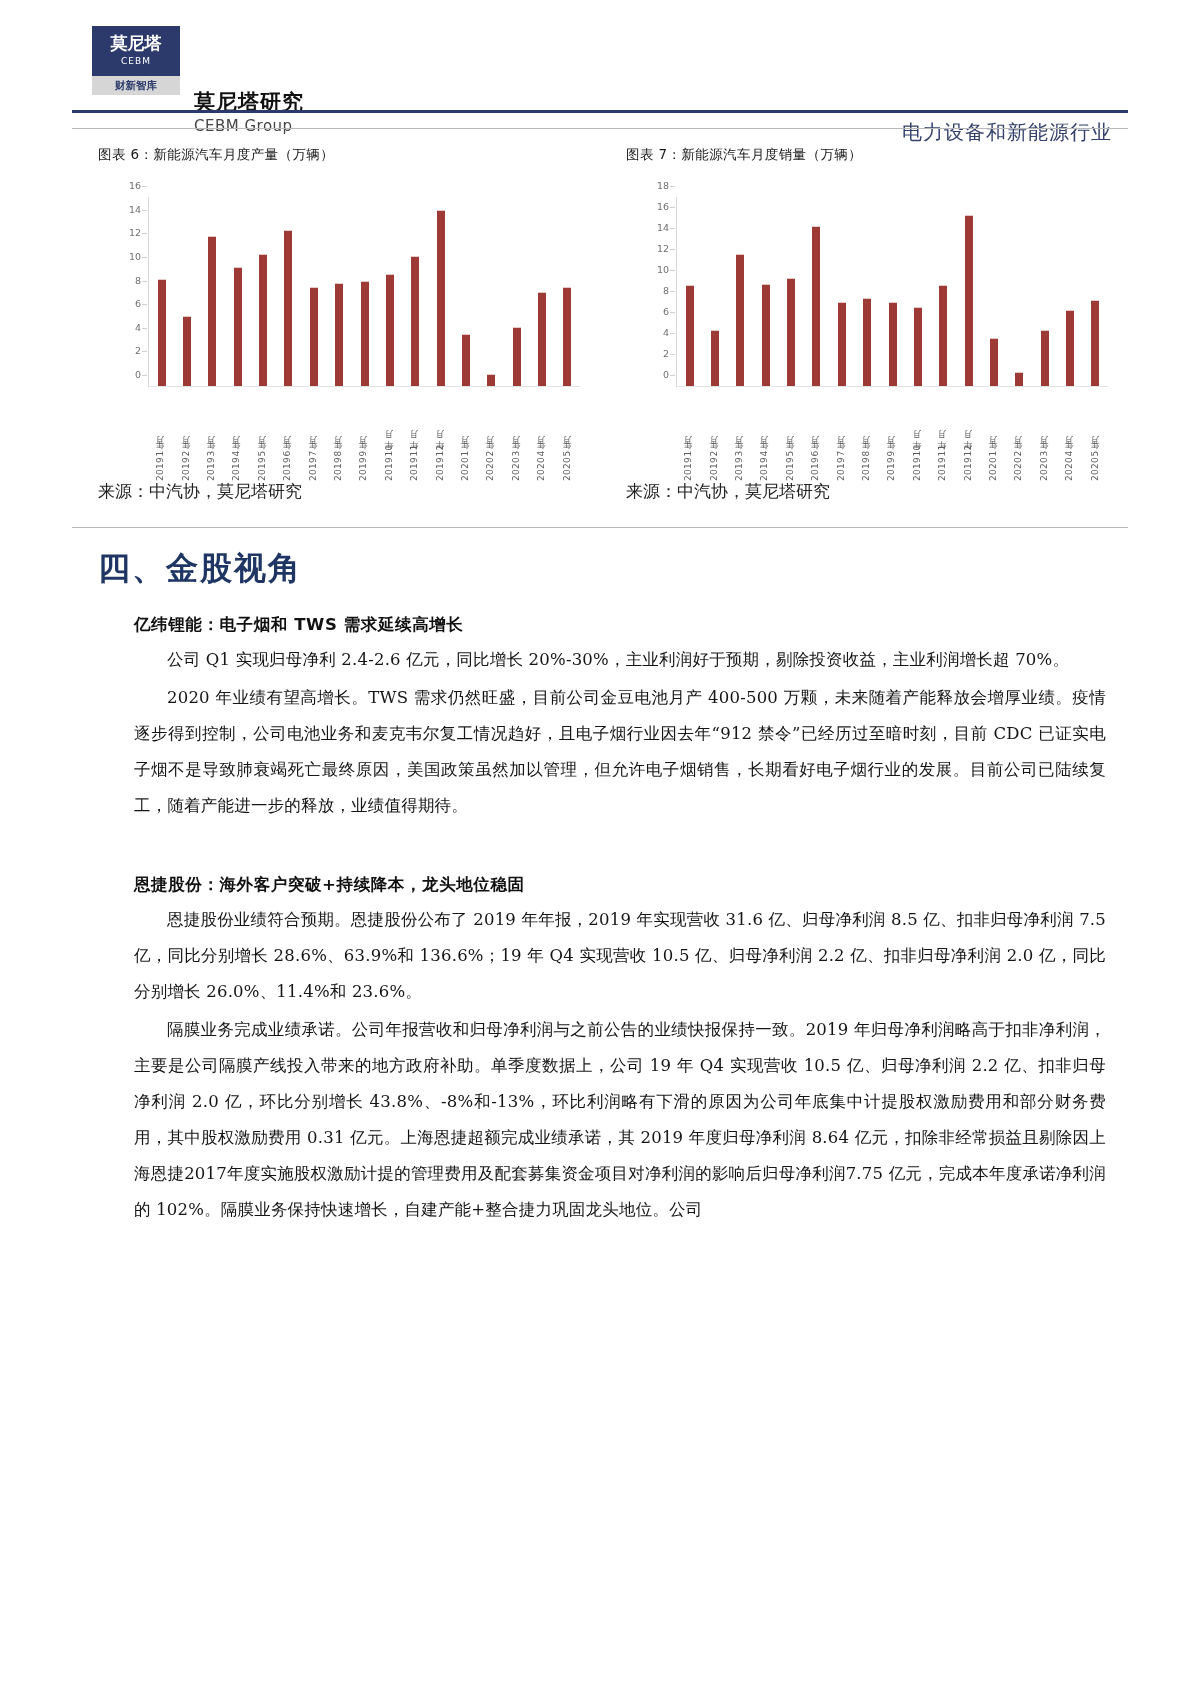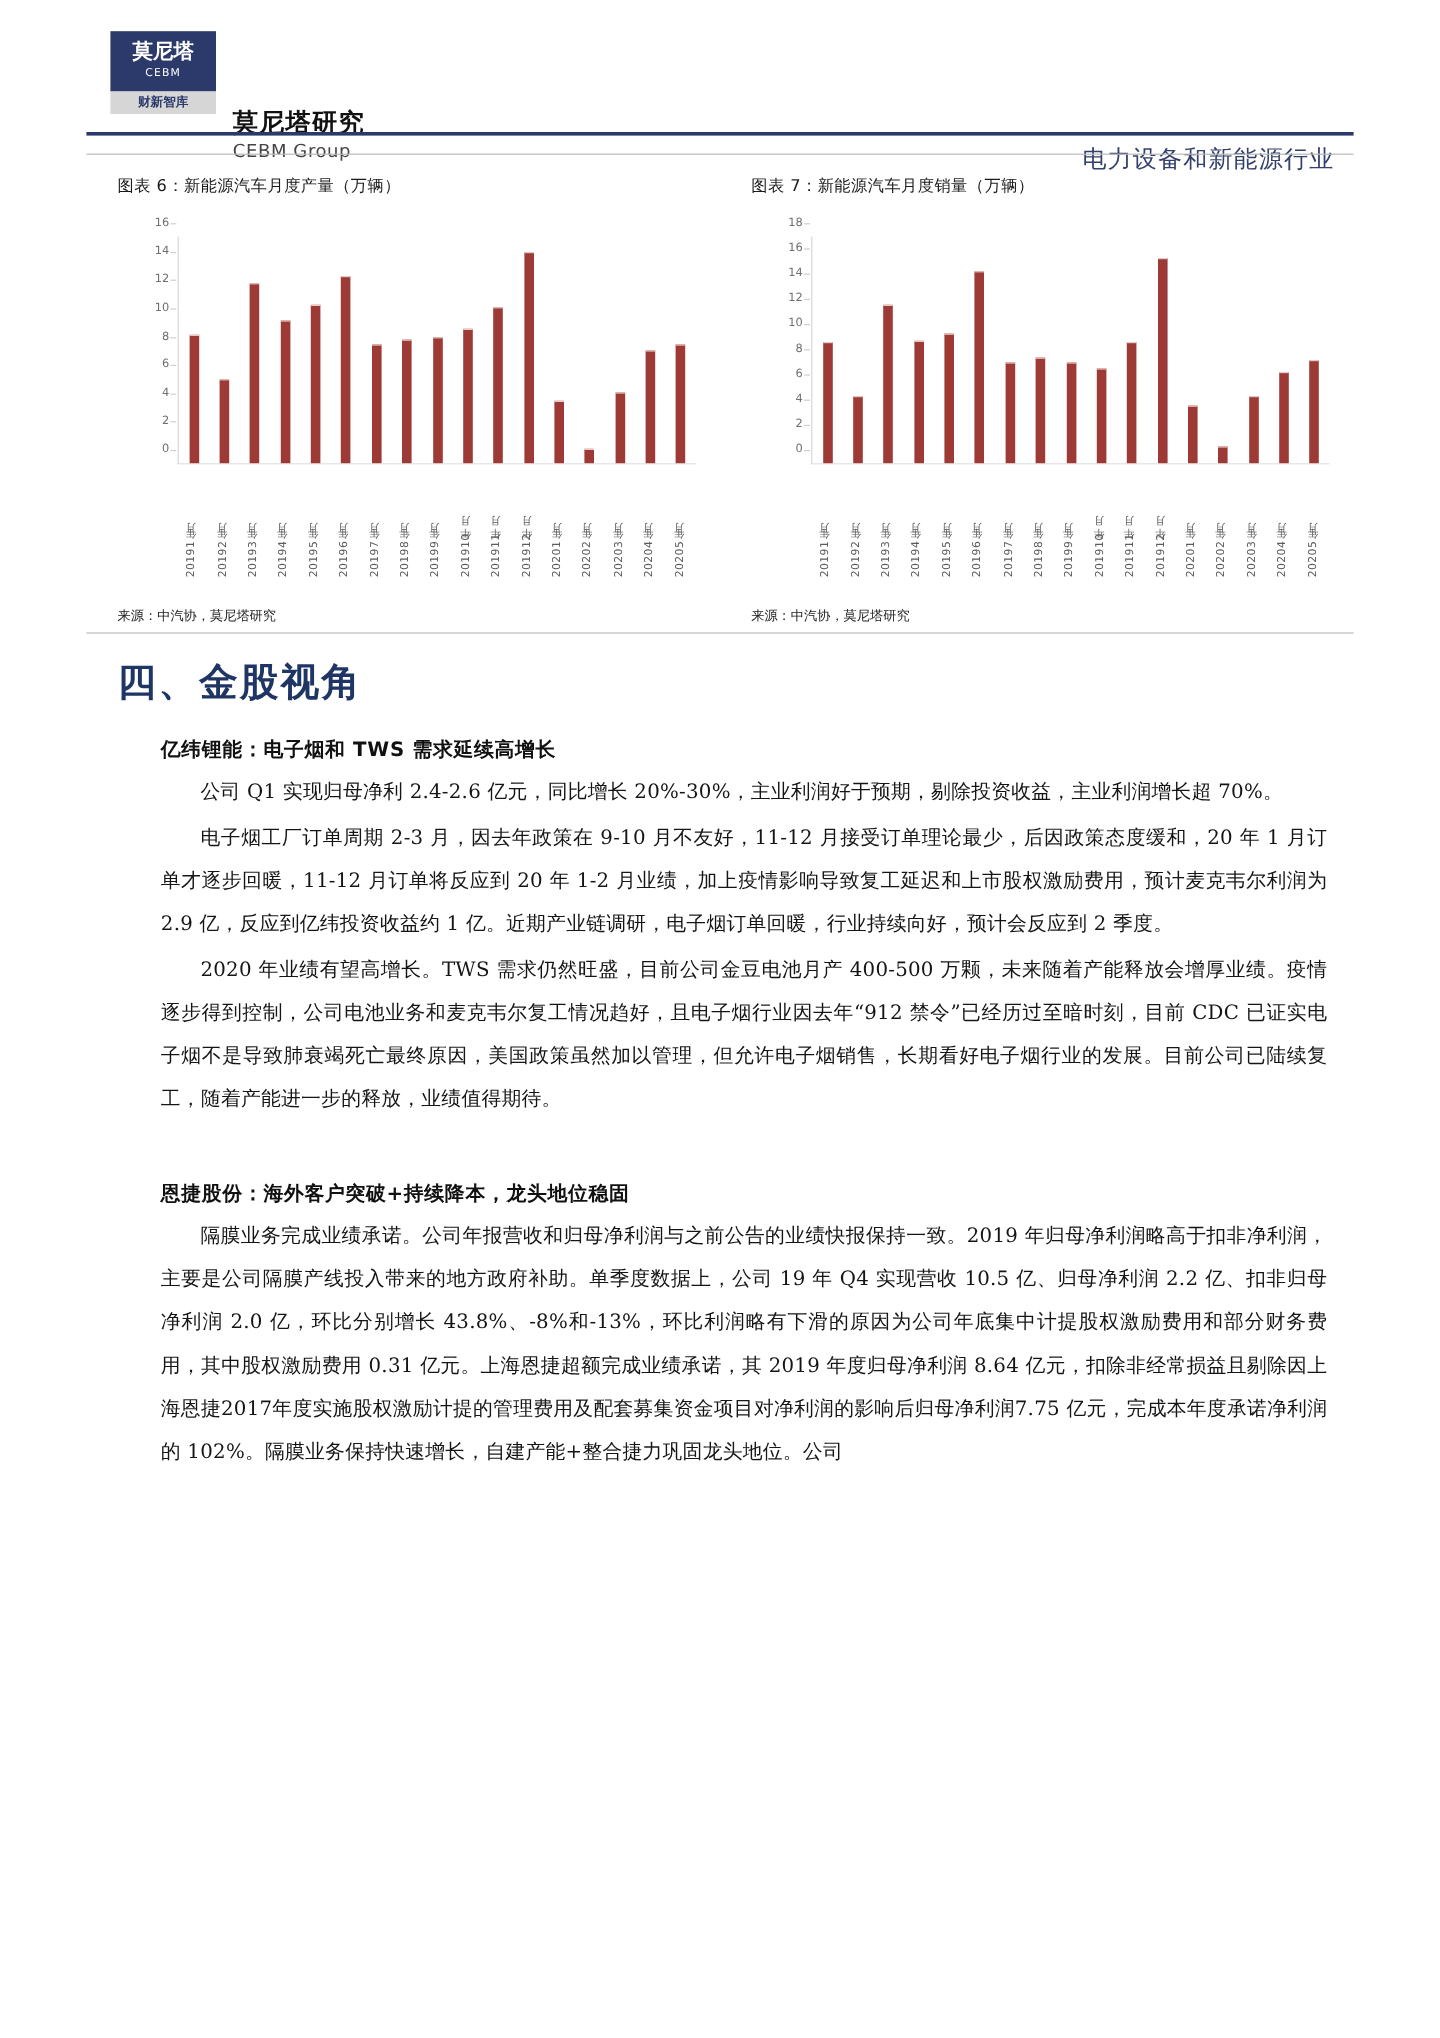--- a/index.html
+++ b/index.html
@@ -74,22 +74,22 @@
     position:absolute; top:0; width:528px; height:400px;
   }
   .figcell.left { left:0; }
   .figcell.right { left:528px; }
   .figtitle {
     position:absolute; left:26px; top:17px;
     font-size:13.5px; color:#1a1a1a; letter-spacing:0.4px;
     font-family:"DejaVu Sans","Liberation Sans",sans-serif;
   }
   .figsrc {
-    position:absolute; left:26px; bottom:8px;
-    font-size:11px; color:#222222;
+    position:absolute; left:26px; bottom:26px;
+    font-size:17px; color:#222222;
     font-family:"DejaVu Sans","Liberation Sans",sans-serif;
   }
   .chart {
     position:absolute; left:22px; top:60px; width:492px; height:300px;
   }
   .plot {
     position:absolute; left:54px; top:8px; right:6px; height:190px;
     border-left:1px solid #d8d8d8;
     border-bottom:1px solid #e2e2e2;
   }
@@ -442,23 +442,23 @@
       <div class="figsrc">来源：中汽协，莫尼塔研究</div>
     </div>
 
   </div>
 
   <div class="content">
     <h2 class="section">四、金股视角</h2>
 
     <div class="subhead">亿纬锂能：电子烟和 TWS 需求延续高增长</div>
     <p class="para">公司 Q1 实现归母净利 2.4-2.6 亿元，同比增长 20%-30%，主业利润好于预期，剔除投资收益，主业利润增长超 70%。</p>
-    <p class="para">电子烟工厂订单周期 2-3 月，因去年政策在 9-10 月不友好，11-12 月接受订单理论最少，后因政策态度缓和，20 年 1 月订单才逐步回暖，11-12 月订单将反应到 20 年 1-2 月业绩，加上疫情影响导致复工延迟和上市股权激励费用，预计麦克韦尔利润为 2.9 亿，反应到亿纬投资收益约 1 亿。近期产业链调研，电子烟订单回暖，行业持续向好，预计会反应到 2 季度。</p>
     <p class="para">2020 年业绩有望高增长。TWS 需求仍然旺盛，目前公司金豆电池月产 400-500 万颗，未来随着产能释放会增厚业绩。疫情逐步得到控制，公司电池业务和麦克韦尔复工情况趋好，且电子烟行业因去年“912 禁令”已经历过至暗时刻，目前 CDC 已证实电子烟不是导致肺衰竭死亡最终原因，美国政策虽然加以管理，但允许电子烟销售，长期看好电子烟行业的发展。目前公司已陆续复工，随着产能进一步的释放，业绩值得期待。</p>
 
     <div class="gap"></div>
 
     <div class="subhead">恩捷股份：海外客户突破+持续降本，龙头地位稳固</div>
+    <p class="para">恩捷股份业绩符合预期。恩捷股份公布了 2019 年年报，2019 年实现营收 31.6 亿、归母净利润 8.5 亿、扣非归母净利润 7.5 亿，同比分别增长 28.6%、63.9%和 136.6%；19 年 Q4 实现营收 10.5 亿、归母净利润 2.2 亿、扣非归母净利润 2.0 亿，同比分别增长 26.0%、11.4%和 23.6%。</p>
     <p class="para">隔膜业务完成业绩承诺。公司年报营收和归母净利润与之前公告的业绩快报保持一致。2019 年归母净利润略高于扣非净利润，主要是公司隔膜产线投入带来的地方政府补助。单季度数据上，公司 19 年 Q4 实现营收 10.5 亿、归母净利润 2.2 亿、扣非归母净利润 2.0 亿，环比分别增长 43.8%、-8%和-13%，环比利润略有下滑的原因为公司年底集中计提股权激励费用和部分财务费用，其中股权激励费用 0.31 亿元。上海恩捷超额完成业绩承诺，其 2019 年度归母净利润 8.64 亿元，扣除非经常损益且剔除因上海恩捷2017年度实施股权激励计提的管理费用及配套募集资金项目对净利润的影响后归母净利润7.75 亿元，完成本年度承诺净利润的 102%。隔膜业务保持快速增长，自建产能+整合捷力巩固龙头地位。公司</p>
   </div>
 
 
 </div>
 
 </body></html>

